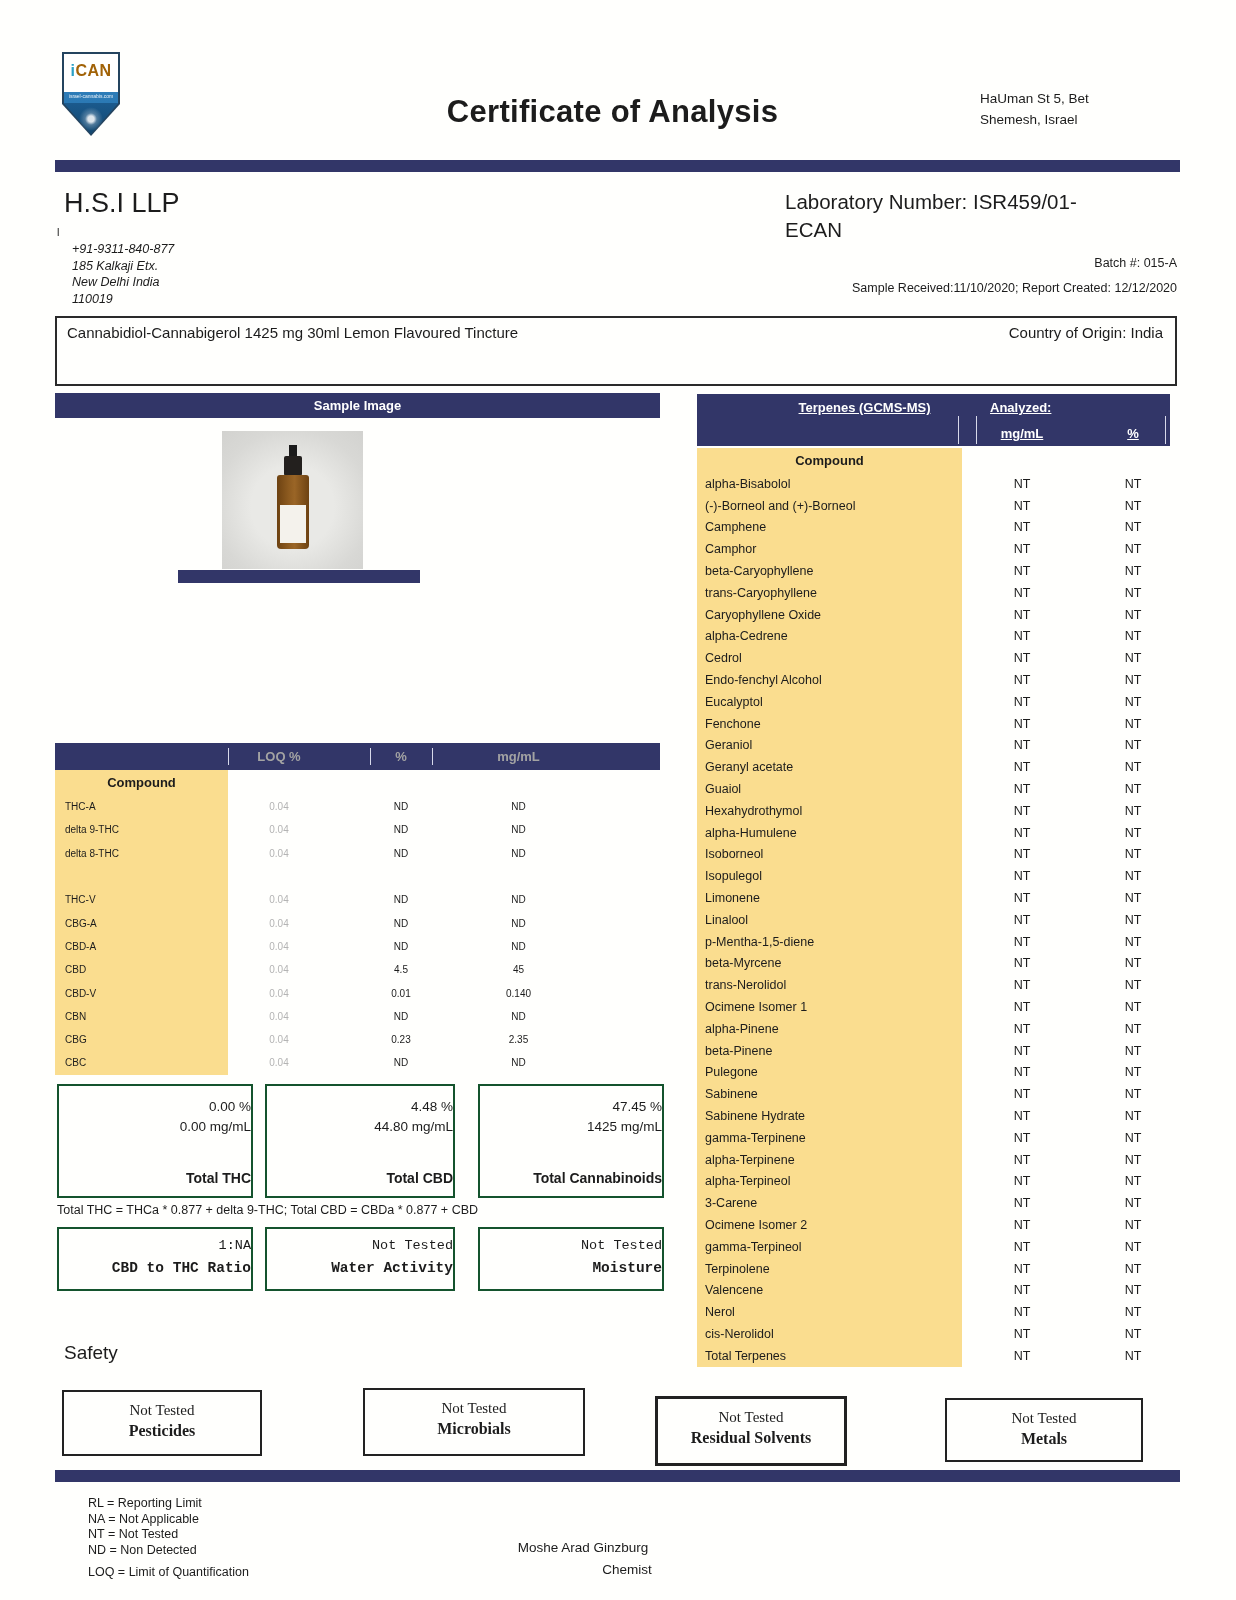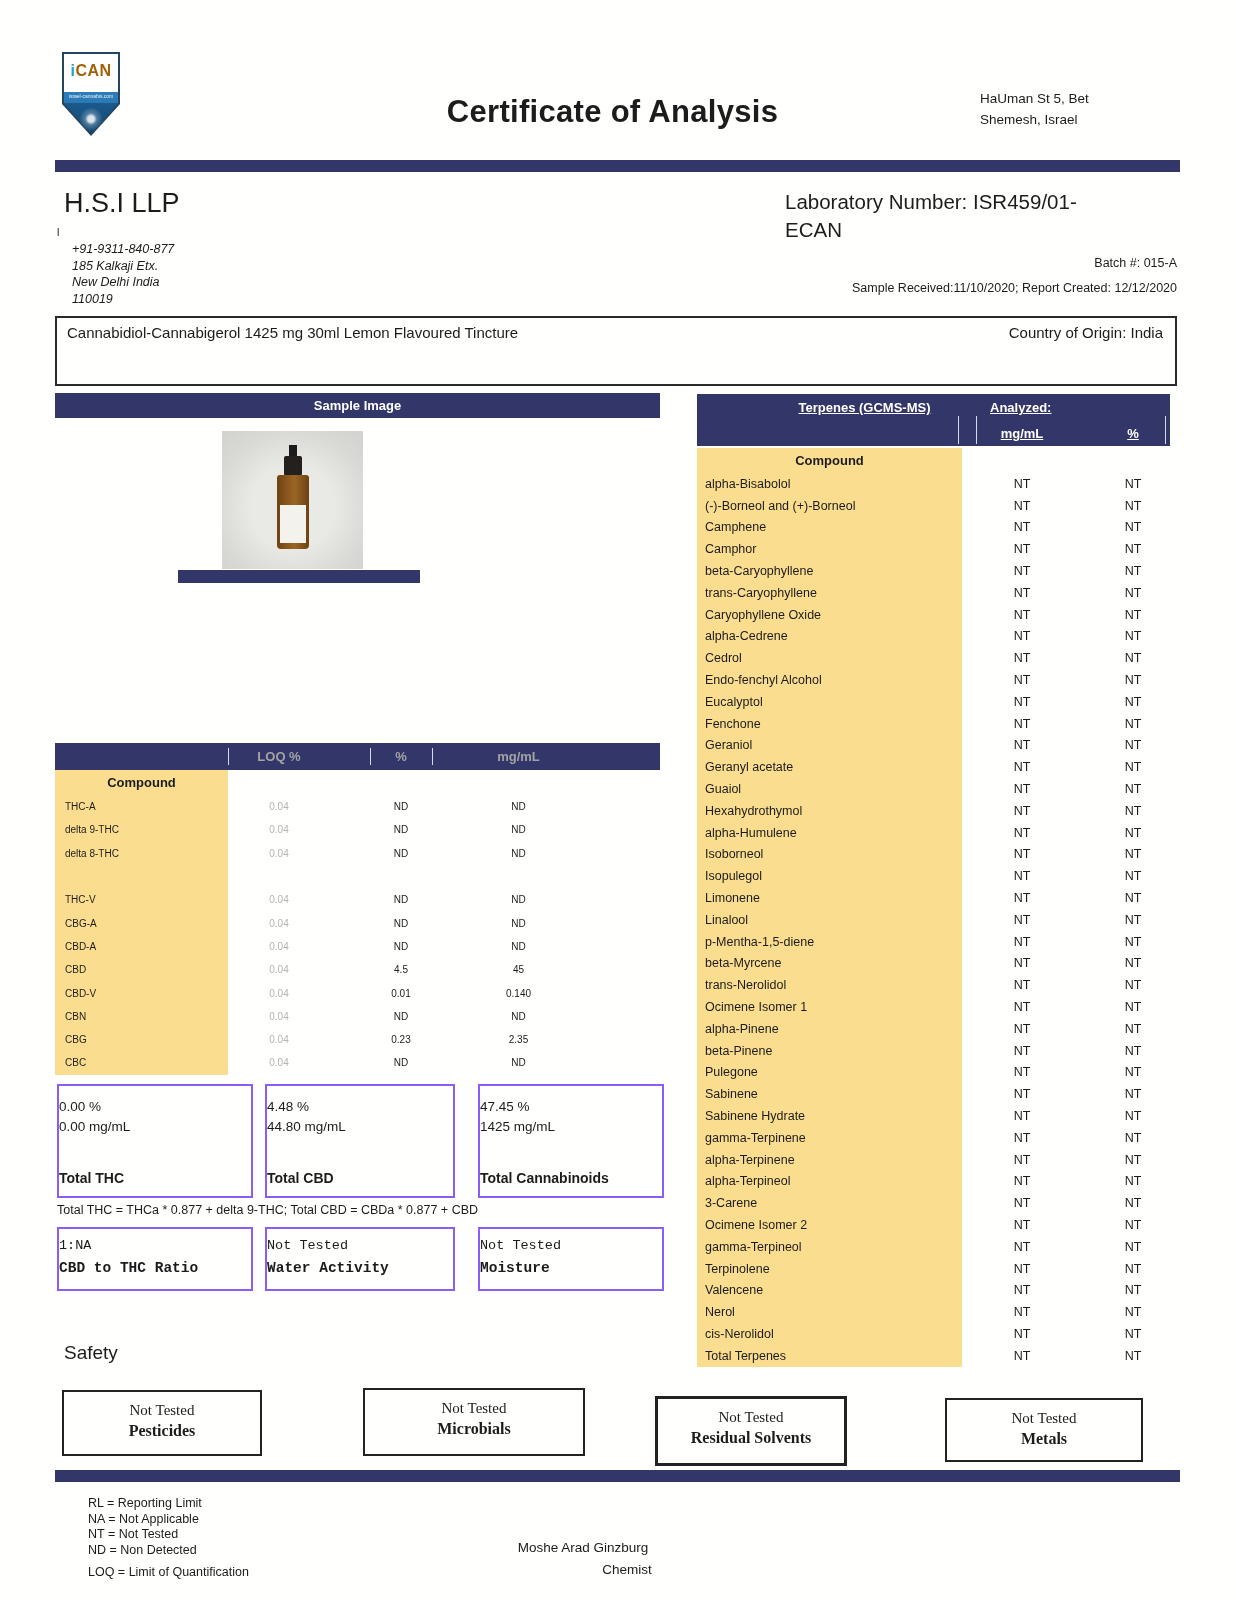--- a/index.html
+++ b/index.html
@@ -70,21 +70,21 @@
   .cann-compound-head{position:absolute;left:55px;top:770px;width:173px;height:25px;background:var(--yellow);
     font-size:13px;font-weight:bold;display:flex;align-items:center;justify-content:center;}
   .cann-rows{position:absolute;left:55px;top:795px;width:605px;}
   .c-row{display:grid;grid-template-columns:173px 142px 62px 228px;height:23.3px;font-size:10px;}
   .c-name{background:var(--yellow);display:flex;align-items:center;padding-left:10px;box-sizing:border-box;}
   .c-loq{color:var(--grayloq);display:flex;align-items:center;justify-content:center;padding-right:40px;}
   .c-pct{display:flex;align-items:center;justify-content:center;}
   .c-mg{display:flex;align-items:center;justify-content:center;padding-right:55px;}
 
   
-  .total-box,.ratio-box{position:absolute;border:2px solid #8b5cf6;box-sizing:border-box;text-align:left;font-size:13.5px;}
+  .total-box,.ratio-box{position:absolute;border:2px solid #14532d;box-sizing:border-box;text-align:right;font-size:13.5px;}
   .total-box{top:1084px;height:114px;}
   .tb1{left:57px;width:196px;} .tb2{left:265px;width:190px;} .tb3{left:478px;width:186px;}
   .tb-v1{margin-top:13px;} .tb-v2{margin-top:5px;}
   .tb-label{position:absolute;bottom:10px;width:100%;font-weight:bold;font-size:14px;}
   .totals-note{position:absolute;left:57px;top:1203px;font-size:12.5px;}
   .ratio-box{top:1227px;height:64px;font-family:Liberation Mono, monospace;}
   .rb1{left:57px;width:196px;} .rb2{left:265px;width:190px;} .rb3{left:478px;width:186px;}
   .rb-value{margin-top:9px;} .rb-label{margin-top:7px;font-weight:bold;font-size:14.5px;}
 
   

